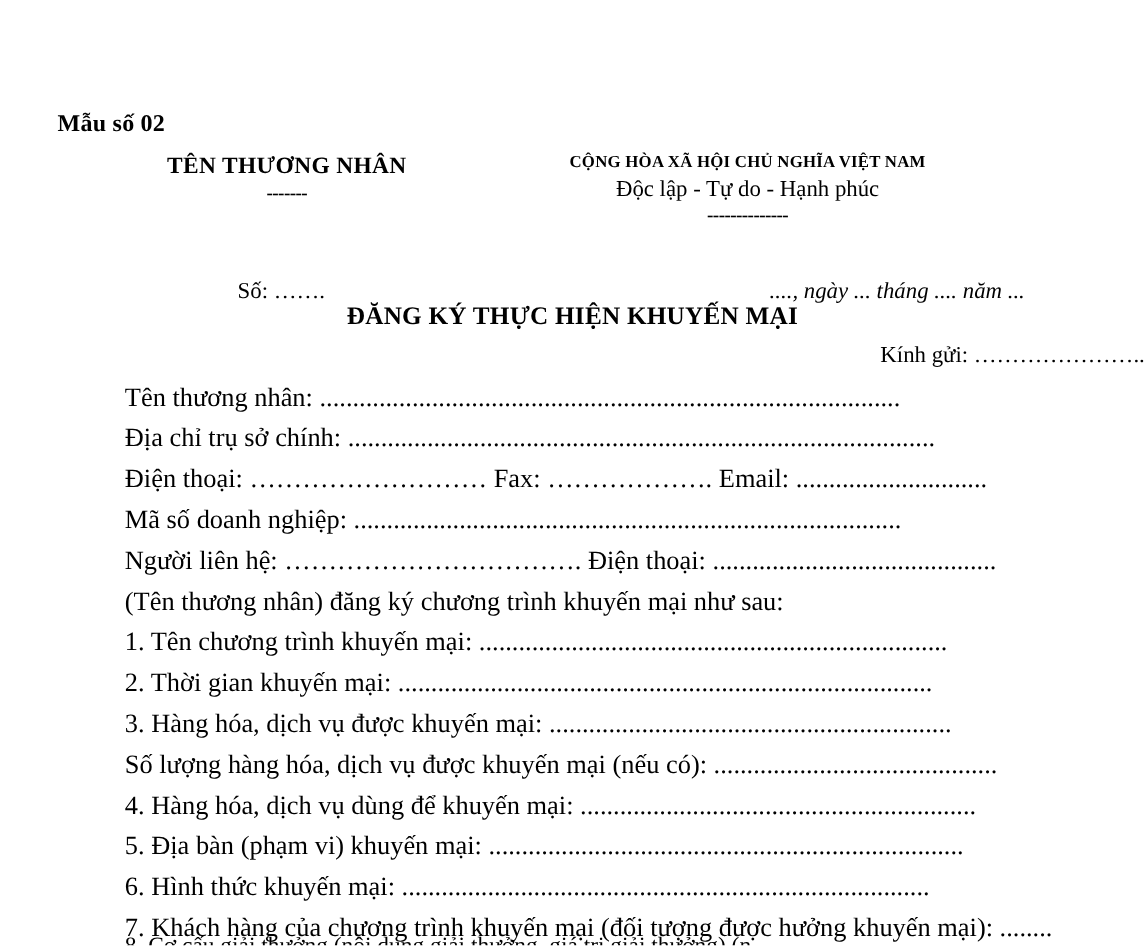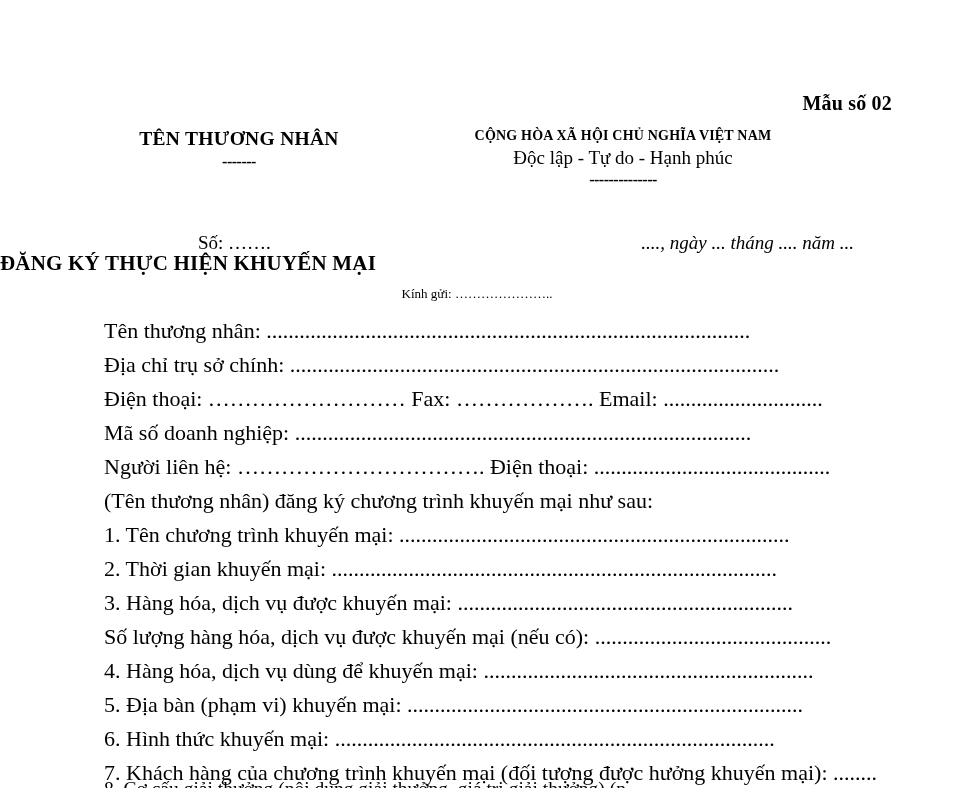--- a/index.html
+++ b/index.html
@@ -23,24 +23,24 @@
     width: 954px;
     height: 788px;
   }
 
   
   .form-no {
     position: absolute;
     top: 92px;
     left: 0;
     width: 892px;
-    text-align: right;
     font-weight: bold;
     font-size: 20px;
     letter-spacing: 0.2px;
+    padding-left: 48px;
   }
 
   
   .header {
     position: absolute;
     top: 128px;
     left: 0;
     width: 798px;
     height: 70px;
   }
@@ -117,32 +117,32 @@
     font-size: 19px;
     white-space: nowrap;
   }
 
   
   .doc-title {
     position: absolute;
     top: 251px;
     left: 0;
     width: 954px;
-    text-align: left;
+    text-align: center;
     font-weight: bold;
     font-size: 21px;
     letter-spacing: 0.2px;
   }
   .addressee {
     position: absolute;
     top: 286px;
     left: 0;
     width: 954px;
-    text-align: center;
-    font-size: 13px;
+    text-align: right;
+    font-size: 19px;
   }
 
   
   .body-lines {
     position: absolute;
     top: 314px;
     left: 104px;
     width: 800px;
   }
   .line {

